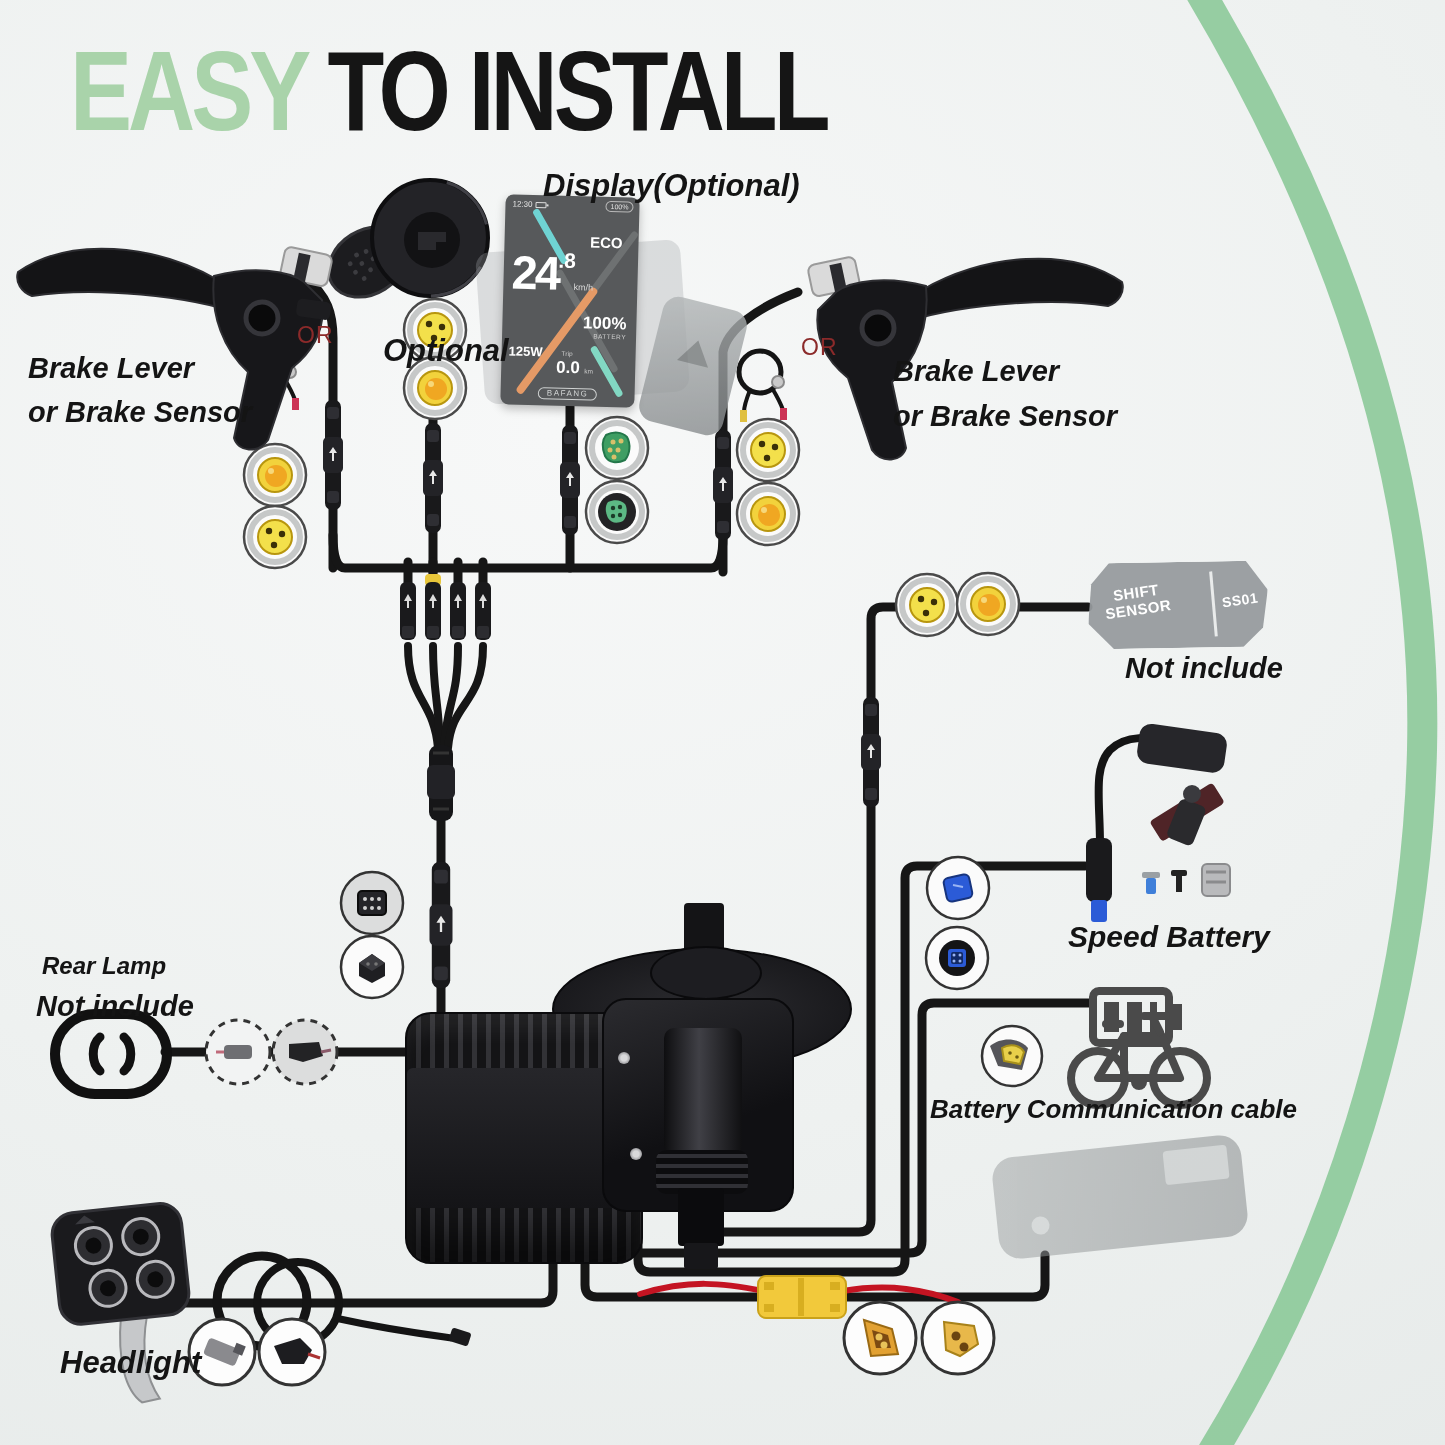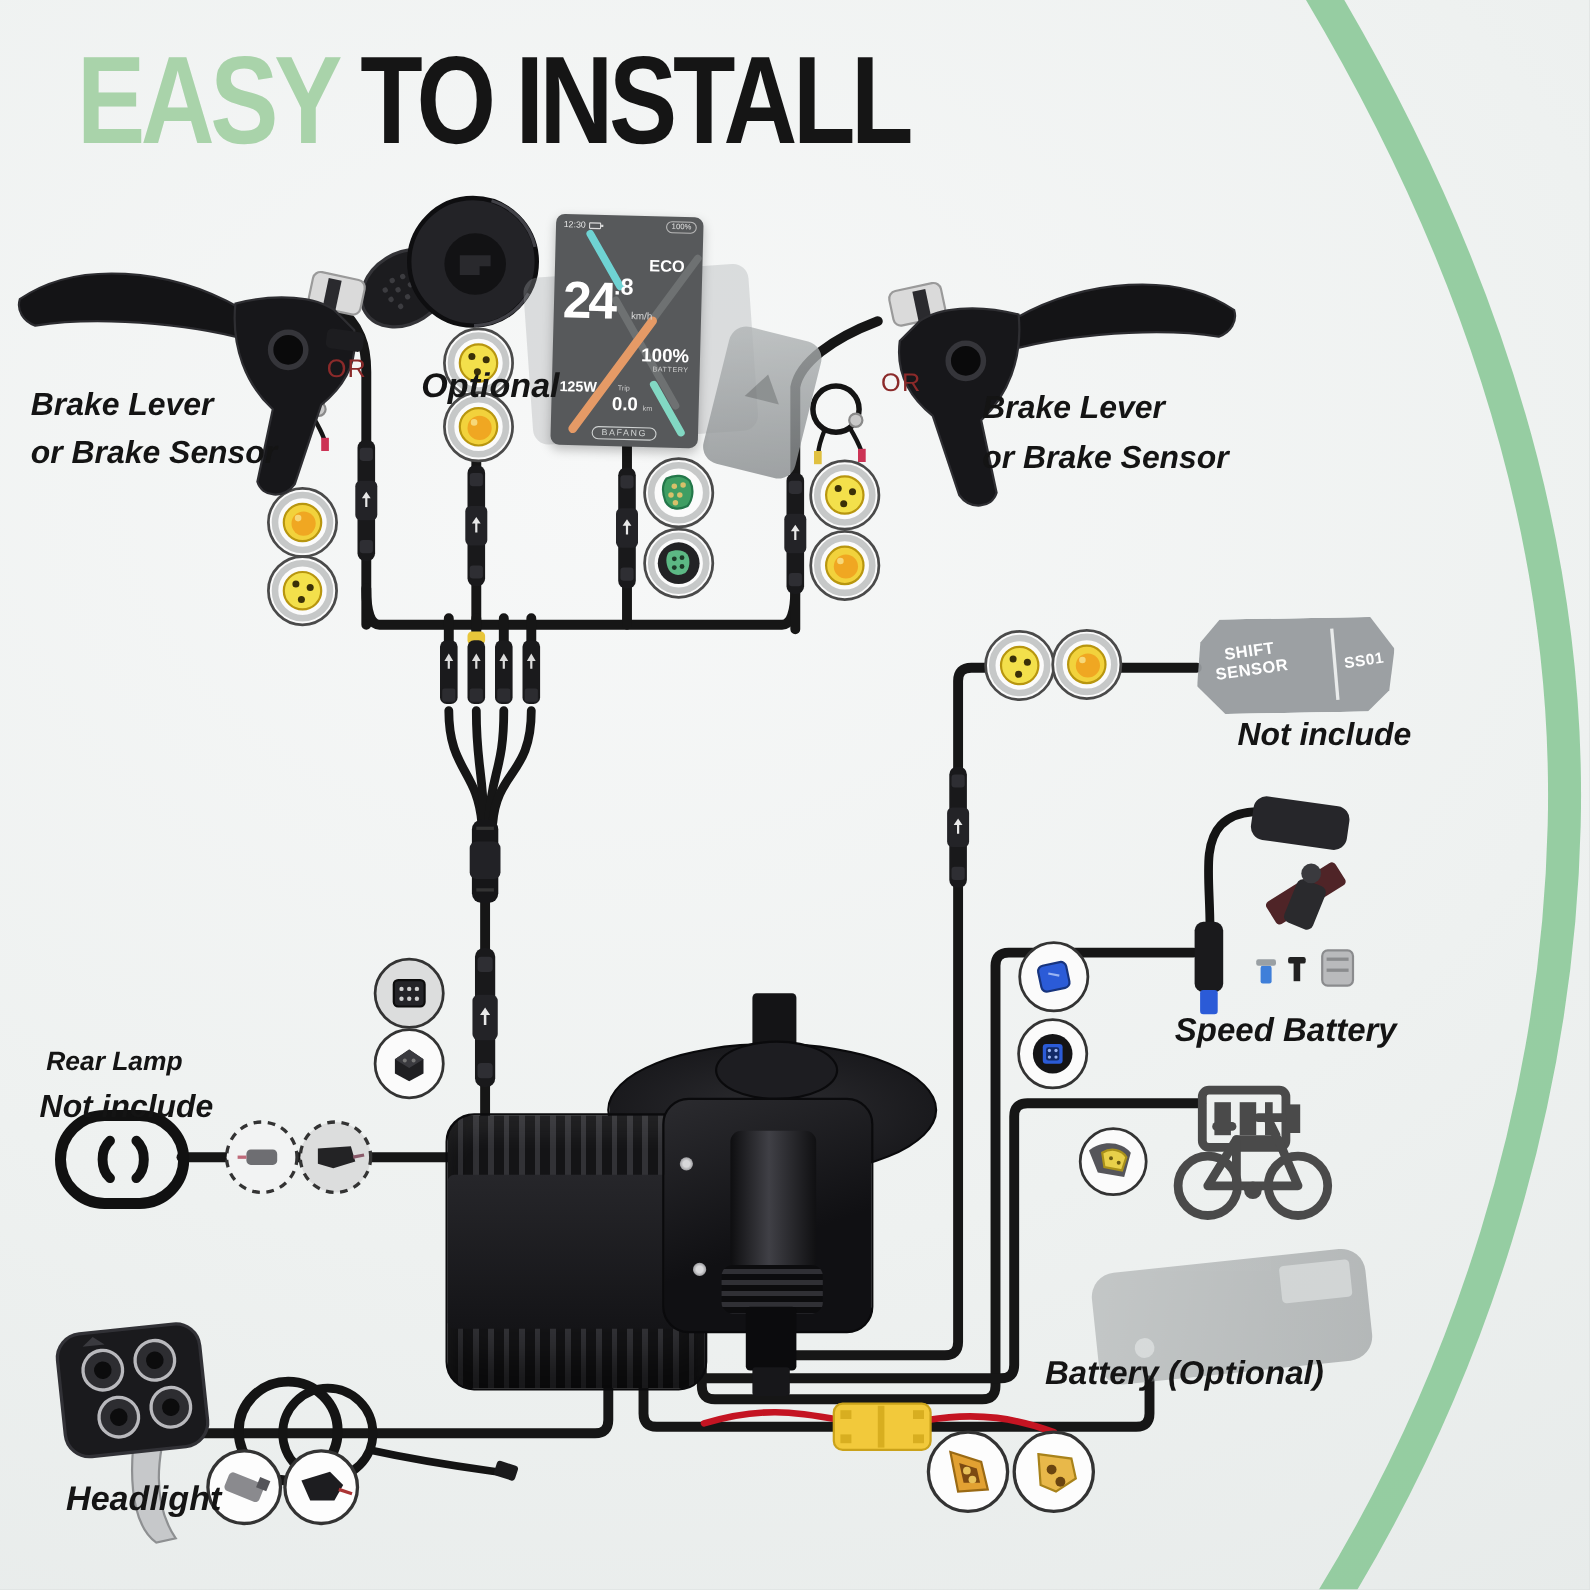--- a/index.html
+++ b/index.html
@@ -448,26 +448,27 @@
 </div>
 
 <div class="comp battpack">
   <div class="sticker"></div>
   <div class="dot"></div>
 </div>
 
 <h1 class="title"><span class="hl">EASY </span><span class="rest">TO INSTALL</span></h1>
 
 <div class="lbl" style="left:383px;top:333px;font-size:31px">Optional</div>
+<div class="lbl" style="left:543px;top:168px;font-size:31px">Display(Optional)</div>
 <div class="lbl" style="left:28px;top:352px;font-size:29px">Brake Lever</div>
 <div class="lbl" style="left:28px;top:396px;font-size:29px">or Brake Sensor</div>
 <div class="lbl" style="left:893px;top:355px;font-size:29px">Brake Lever</div>
 <div class="lbl" style="left:893px;top:400px;font-size:29px">or Brake Sensor</div>
 <div class="lbl or" style="left:297px;top:322px">OR</div>
 <div class="lbl or" style="left:801px;top:334px">OR</div>
 <div class="lbl" style="left:1125px;top:652px;font-size:29px">Not include</div>
 <div class="lbl" style="left:1068px;top:920px;font-size:30px">Speed Battery</div>
 <div class="lbl" style="left:42px;top:952px;font-size:24px">Rear Lamp</div>
 <div class="lbl" style="left:36px;top:990px;font-size:29px">Not include</div>
-<div class="lbl" style="left:950px;top:1232px;font-size:30px">Battery (Optional)</div>
+<div class="lbl" style="left:930px;top:1094px;font-size:26px">Battery Communication cable</div>
 <div class="lbl" style="left:60px;top:1345px;font-size:31px">Headlight</div>
 
 </div>
 
 </body></html>

